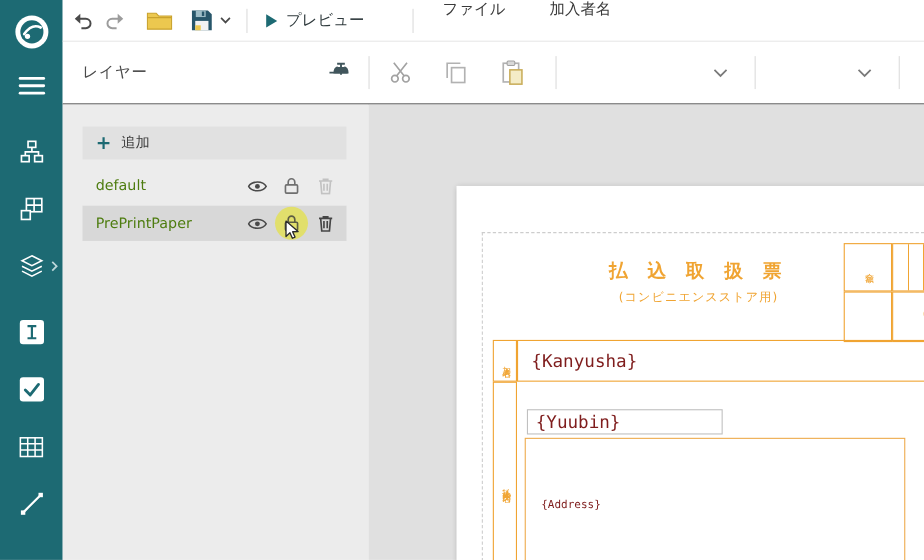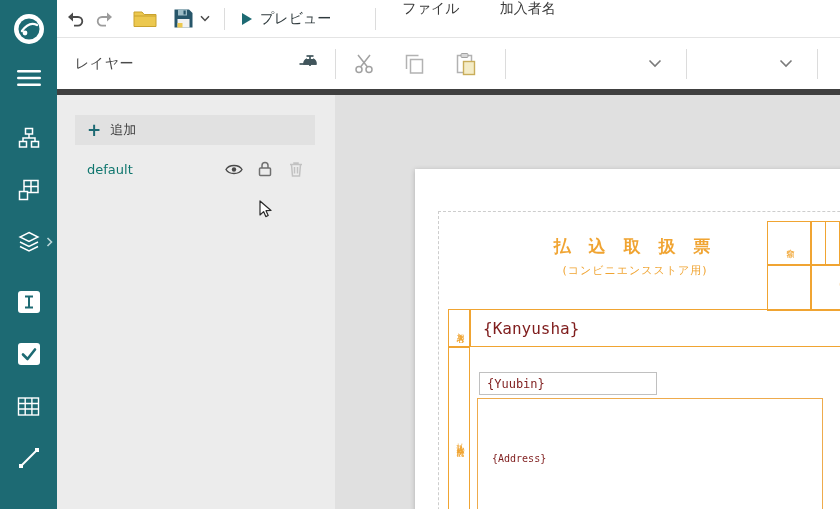--- a/index.html
+++ b/index.html
@@ -23,36 +23,36 @@
   .tb-btn{display:flex;align-items:center;justify-content:center;cursor:pointer}
   .v-sep{width:1px;background:#dcdcdc;align-self:center}
   .v-sep.h22{height:22px}
   .v-sep.h30{height:30px}
   .preview-label{font-size:14px;color:#2f3a3d;margin-left:7px;white-space:nowrap}
   .tabs{display:flex;align-items:flex-start;margin-left:22px}
   .tab{display:flex;align-items:center;padding:0 4px;margin-right:32px;font-size:14px;color:#3a3a3a;border-bottom:3px solid transparent;cursor:pointer;white-space:nowrap}
   .tab.active{color:#1d6a73;border-bottom-color:#1d6a73;font-weight:bold}
 
   
-  .ribbon{height:57px;background:#fff;border-bottom:6px solid #404040;display:flex;align-items:flex-end;flex-shrink:0}
+  .ribbon{height:57px;background:#fff;border-bottom:1px solid #404040;display:flex;align-items:flex-end;flex-shrink:0}
   .ribbon-left{width:278px;flex-shrink:0;display:flex;align-items:center;height:100%;padding-left:18px}
   .panel-title{font-size:14px;color:#4a4a4a;letter-spacing:.5px}
   .pin-wrap{margin-left:auto;margin-right:16px;cursor:pointer;display:flex;align-items:center}
   .ribbon-icons{display:flex;align-items:center;height:100%;flex:1;min-width:0}
   .rb-btn{display:flex;align-items:center;justify-content:center;cursor:pointer}
 
   
   .content{flex:1;display:flex;min-height:0;position:relative}
   .layers-panel{width:278px;flex-shrink:0;background:#ececec;padding:20px 20px 0 18px}
   .add-btn{height:30px;background:#e1e1e1;display:flex;align-items:center;padding-left:12px;margin-bottom:8px;cursor:pointer}
   .add-plus{color:#1d6a73;font-size:17px;font-weight:bold;line-height:1;margin-right:9px}
   .add-label{font-size:13px;color:#3f3f3f}
   .layer-row{height:32px;display:flex;align-items:center;padding:0 9px 0 12px;margin-bottom:2px;cursor:pointer}
   .layer-row.selected{background:#d8d8d8}
-  .layer-name{flex:1;font-size:13px;color:#0f766e;white-space:nowrap;overflow:hidden}
+  .layer-name{flex:1;font-size:13px;color:#4d7c0f;white-space:nowrap;overflow:hidden}
   .row-icon{display:flex;align-items:center;justify-content:center;width:20px;height:24px;margin-left:11px;cursor:pointer;position:relative}
   .lock-highlight{position:absolute;left:50%;top:50%;transform:translate(-50%,-50%);width:30px;height:30px;border-radius:50%;background:#e2df63;opacity:.92}
   .row-icon svg{position:relative}
 
   .canvas{flex:1;background:#e0e0e0;position:relative;overflow:hidden}
   .paper{position:absolute;left:80px;top:74px;width:620px;height:520px;background:#fff;box-shadow:0 1px 5px rgba(0,0,0,.22)}
   .abs{position:absolute}
   .dash-margin{left:23px;top:42px;width:572px;height:460px;border:1px dashed #cdcdcd}
   .form-title{left:80px;top:66px;width:280px;text-align:center;color:#f0a432;font-size:17px;font-weight:bold;letter-spacing:6px;white-space:nowrap}
   .form-subtitle{left:80px;top:94px;width:280px;text-align:center;color:#f0a432;font-size:11px;letter-spacing:1px;white-space:nowrap}
@@ -61,21 +61,21 @@
   .amount-a1{left:352px;top:52px;width:44px;height:44px;display:flex;align-items:center;justify-content:center}
   .amount-a2{left:352px;top:96px;width:44px;height:46px}
   .amount-b1{left:396px;top:52px;width:60px;height:44px;background:repeating-linear-gradient(90deg,transparent 0 13px,#f0a432 13px 14.5px)}
   .amount-b2{left:396px;top:96px;width:60px;height:46px;color:#f0a432;font-size:12px;text-align:center;padding-top:12px}
   .payee-label{left:33px;top:140px;width:22px;height:38px;display:flex;align-items:center;justify-content:center}
   .payee-value{left:55px;top:140px;width:430px;height:38px;display:flex;align-items:center;padding-left:12px}
   .payer-label{left:33px;top:178px;width:22px;height:186px;display:flex;align-items:center;justify-content:center}
   .mono{font-family:"DejaVu Sans Mono","Liberation Mono",monospace;color:#7f1d1d}
   .payee-value span{font-size:16px}
   .postal-box{left:64px;top:203px;width:178px;height:23px;border:1px solid #c0c0c0;display:flex;align-items:center;padding-left:7px}
-  .postal-box span{font-size:12px}
+  .postal-box span{font-size:16px}
   .address-box{left:62px;top:229px;width:346px;height:186px;border:1px solid #eeab4d;padding:48px 0 0 14px}
   .address-box span{font-size:10px}
   .label-8{font-size:8px;letter-spacing:1px}
 
   
   .tooltip{position:absolute;left:261px;top:227px;background:#fff;border:1px solid #ababab;box-shadow:2px 2px 4px rgba(0,0,0,.18);font-size:12px;color:#333;padding:5px 11px;z-index:40;white-space:nowrap}
   .cursor{position:absolute;left:255px;top:199px;z-index:50;pointer-events:none}
 </style>
 </head>
 <body>
@@ -288,20 +288,43 @@
           </span>
           <span class="row-icon">
             <svg width="14" height="16" viewBox="0 0 14 16" fill="none" stroke="#c2c2c2" stroke-width="1.5">
                 <path d="M1 3.5 H13 M5 3.5 V2 H9 V3.5"></path>
                 <path d="M2.5 3.5 L3.5 15 H10.5 L11.5 3.5"></path>
                 <path d="M5.5 6 V12.5 M8.5 6 V12.5"></path>
               </svg>
           </span>
         </div>
 
+        <div class="layer-row selected">
+          <span class="layer-name">PrePrintPaper</span>
+          <span class="row-icon">
+            <svg width="18" height="13" viewBox="0 0 18 13">
+                <path d="M1 6.5 C4 1.2 14 1.2 17 6.5 C14 11.8 4 11.8 1 6.5 Z" fill="none" stroke="#4a4a4a" stroke-width="1.4"></path>
+                <circle cx="9" cy="6.5" r="2.2" fill="#4a4a4a"></circle>
+              </svg>
+          </span>
+          <span class="row-icon">
+            <span class="lock-highlight"></span>
+            <svg width="14" height="16" viewBox="0 0 14 16">
+                <rect x="1.5" y="7" width="11" height="7.5" rx="1" fill="none" stroke="#5d5d43" stroke-width="1.5"></rect>
+                <path d="M4 7 V4.5 a3 3 0 0 1 6 0 V7" fill="none" stroke="#5d5d43" stroke-width="1.5"></path>
+              </svg>
+          </span>
+          <span class="row-icon">
+            <svg width="14" height="16" viewBox="0 0 14 16" fill="none" stroke="#464646" stroke-width="1.5">
+                <path d="M1 3.5 H13 M5 3.5 V2 H9 V3.5"></path>
+                <path d="M2.5 3.5 L3.5 15 H10.5 L11.5 3.5"></path>
+                <path d="M5.5 6 V12.5 M8.5 6 V12.5"></path>
+              </svg>
+          </span>
+        </div>
       </div>
 
       <div class="canvas">
         <div class="paper">
           <div class="abs dash-margin"></div>
 
           <div class="abs form-title">払 込 取 扱 票</div>
           <div class="abs form-subtitle">(コンビニエンスストア用)</div>
 
           <div class="abs ocell amount-a1">

